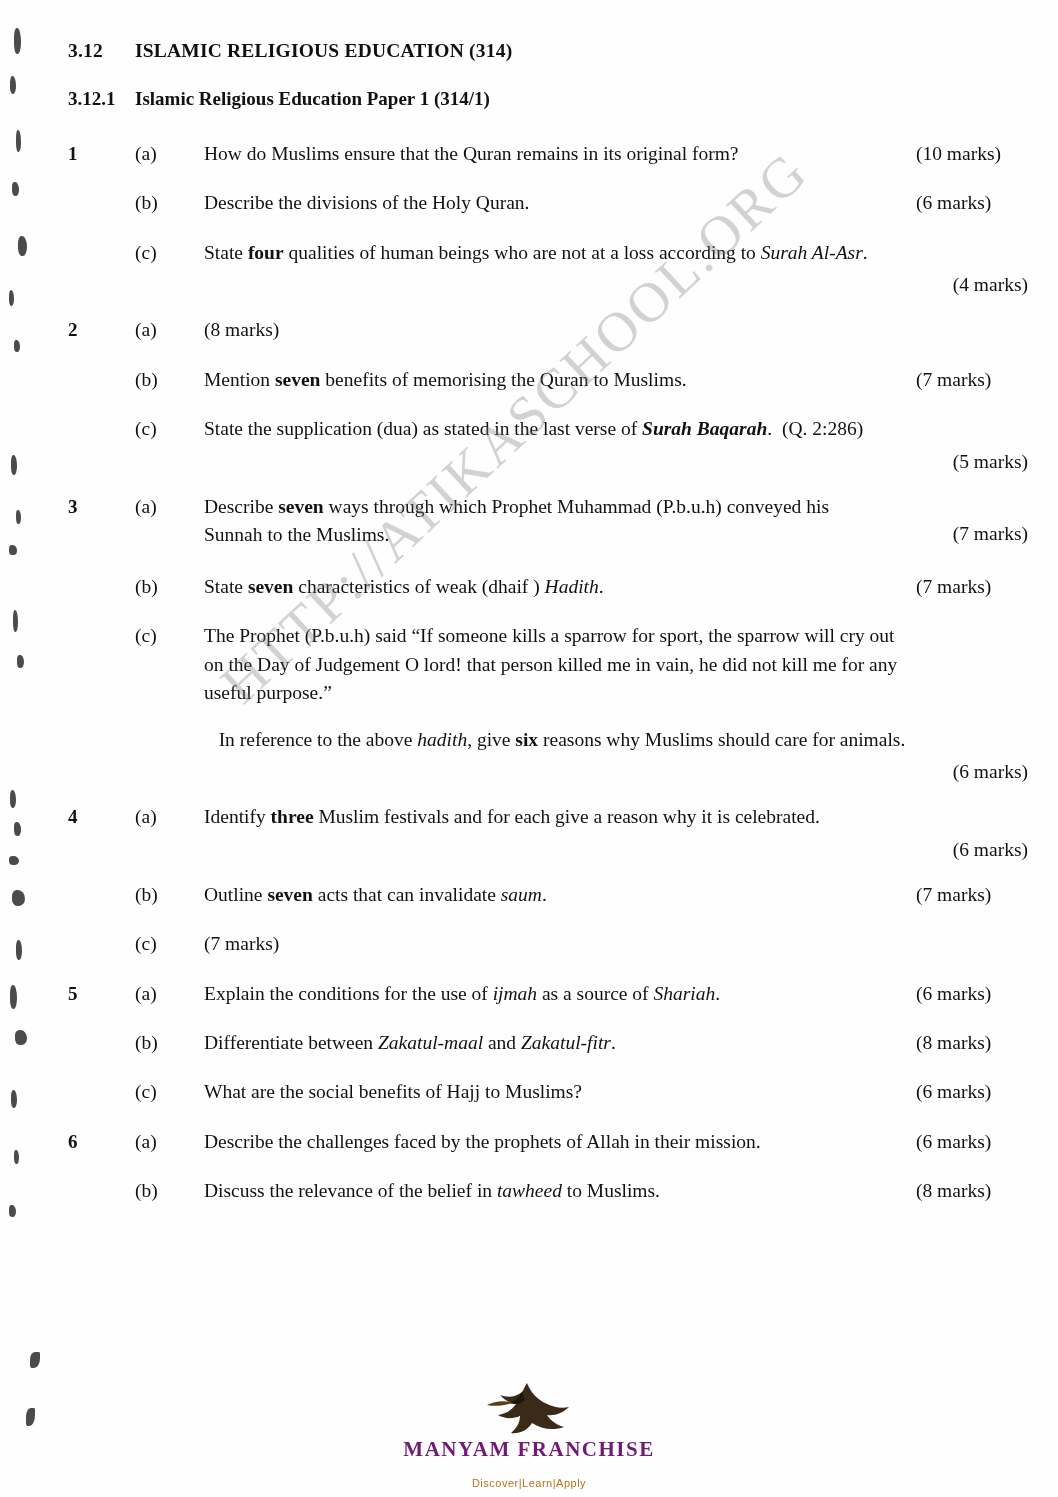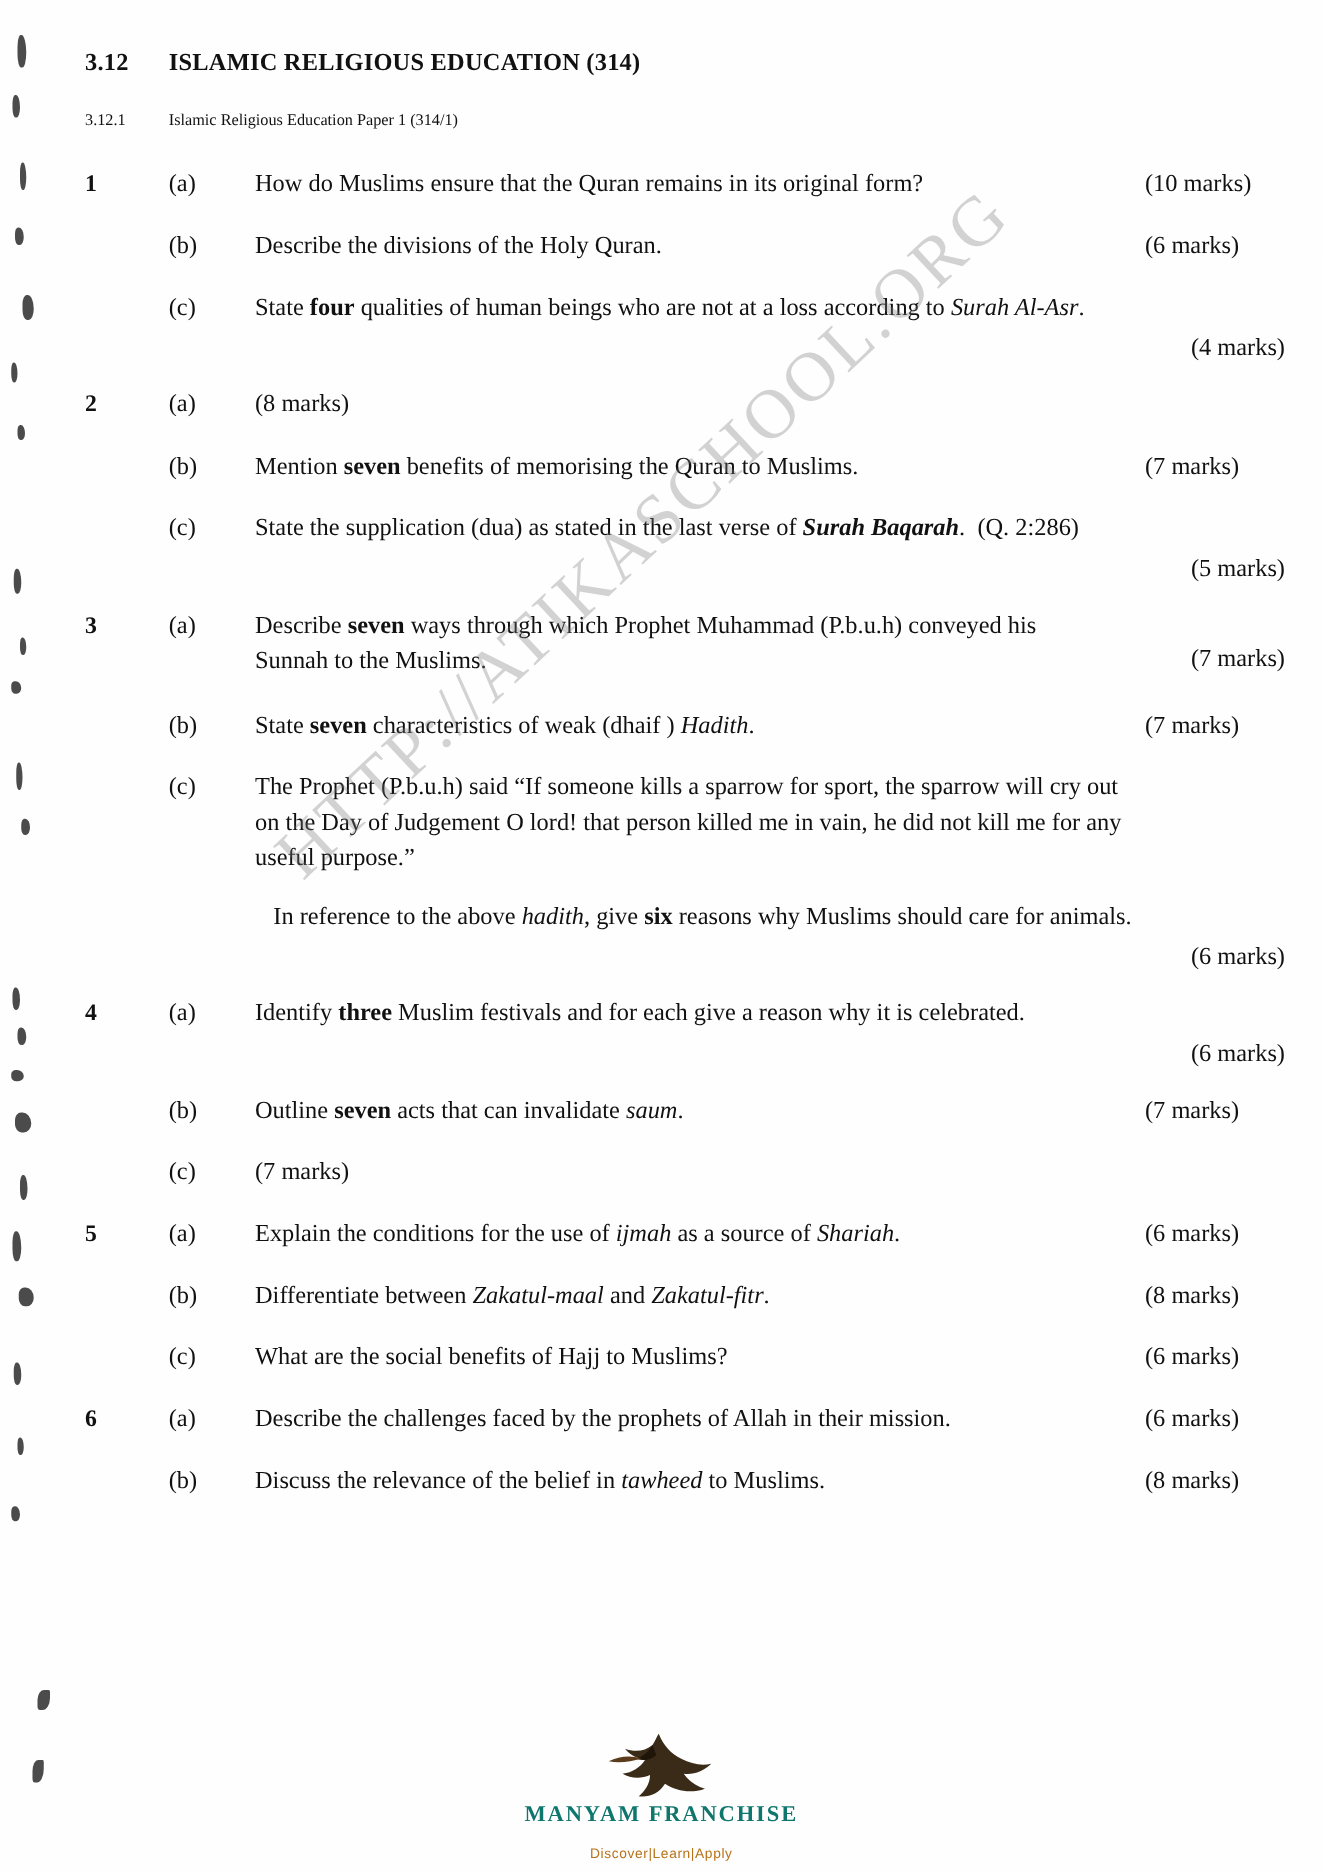--- a/index.html
+++ b/index.html
@@ -47,22 +47,22 @@
     font-weight: bold;
     font-size: 19.5px;
     letter-spacing: .2px;
     margin: 0 0 26px 0;
   }
   .sec-head .num {
     display: inline-block;
     width: 67px;
   }
   .sub-head {
-    font-weight: normal;
-    font-size: 13px;
+    font-weight: bold;
+    font-size: 19px;
     margin: 0 0 30px 0;
   }
   .sub-head .num {
     display: inline-block;
     width: 67px;
   }
   .qblock {
     margin-bottom: 6px;
   }
   .qrow {
@@ -138,23 +138,23 @@
     text-align: center;
   }
   .footer .eagle {
     display: block;
     margin: 0 auto 2px auto;
     width: 120px;
     height: 56px;
   }
   .footer .brand {
     font-family: "Liberation Serif", serif;
-    font-size: 18px;
+    font-size: 21px;
     letter-spacing: 1.5px;
-    color: #0f766e;
+    color: #701a75;
     font-weight: bold;
   }
   .footer .tagline {
     font-family: "Liberation Sans", sans-serif;
     font-size: 11px;
     letter-spacing: .5px;
     color: #b8731a;
     margin-top: 15px;
   }
 </style>

